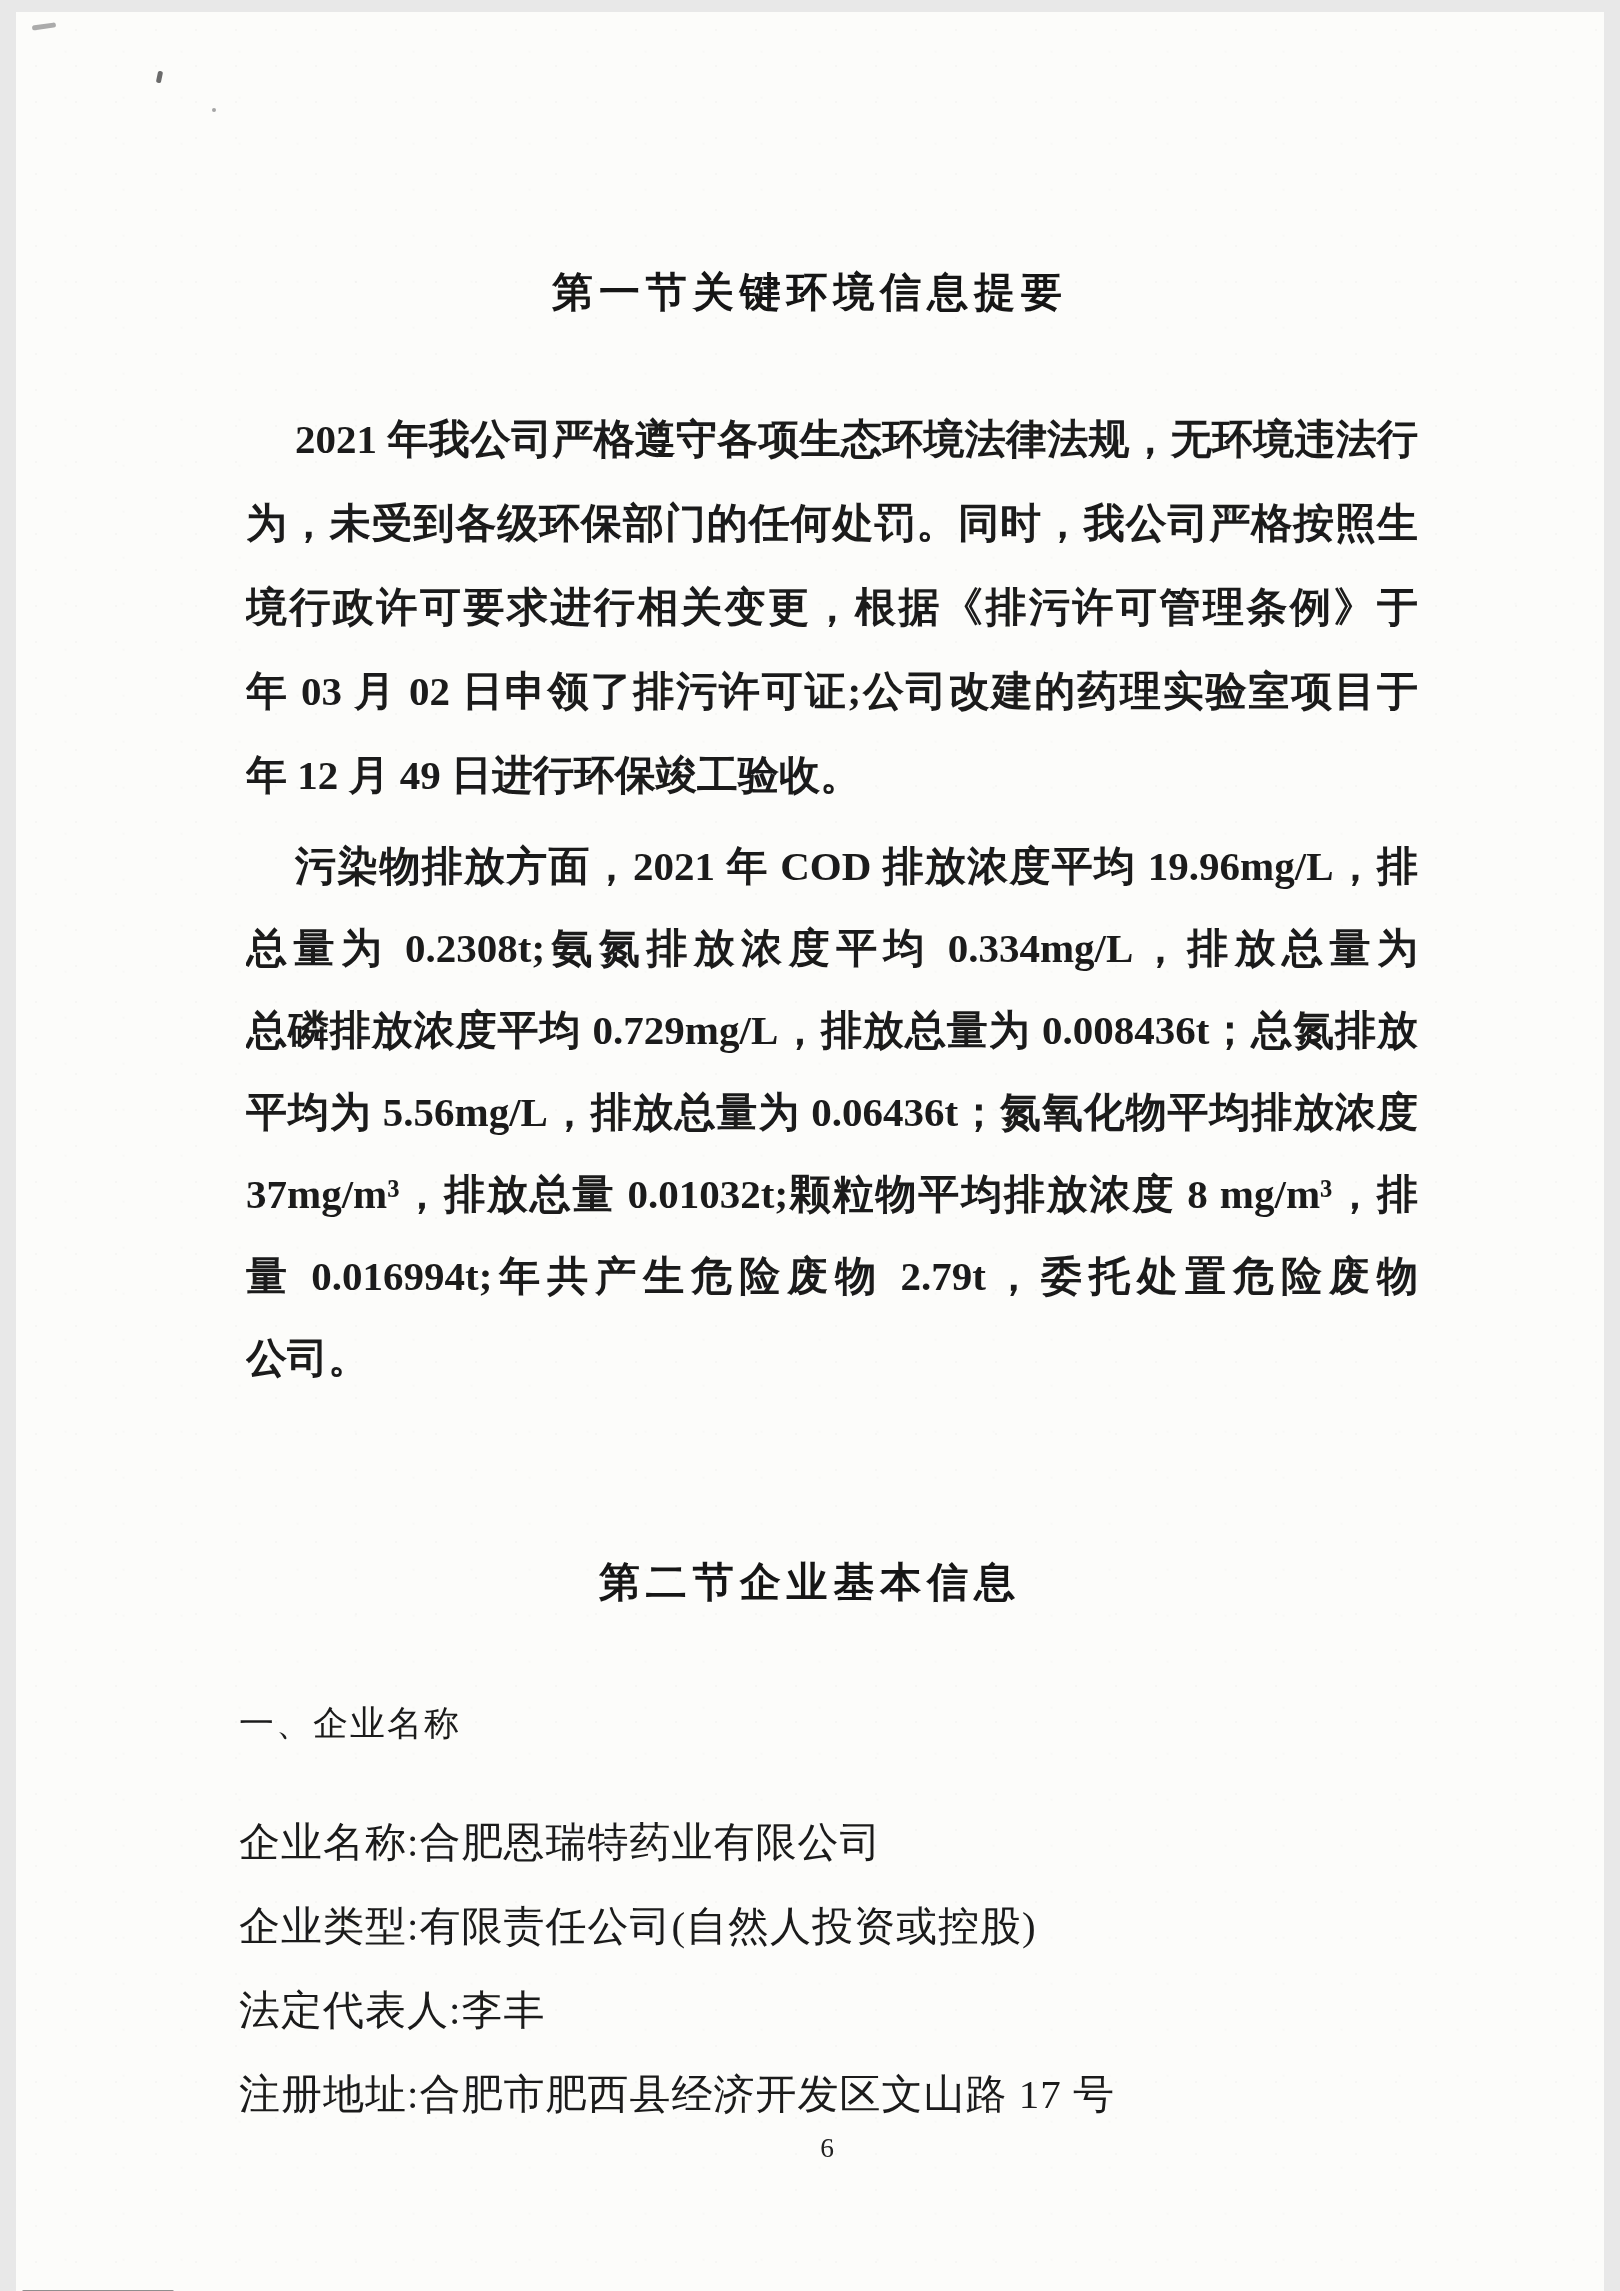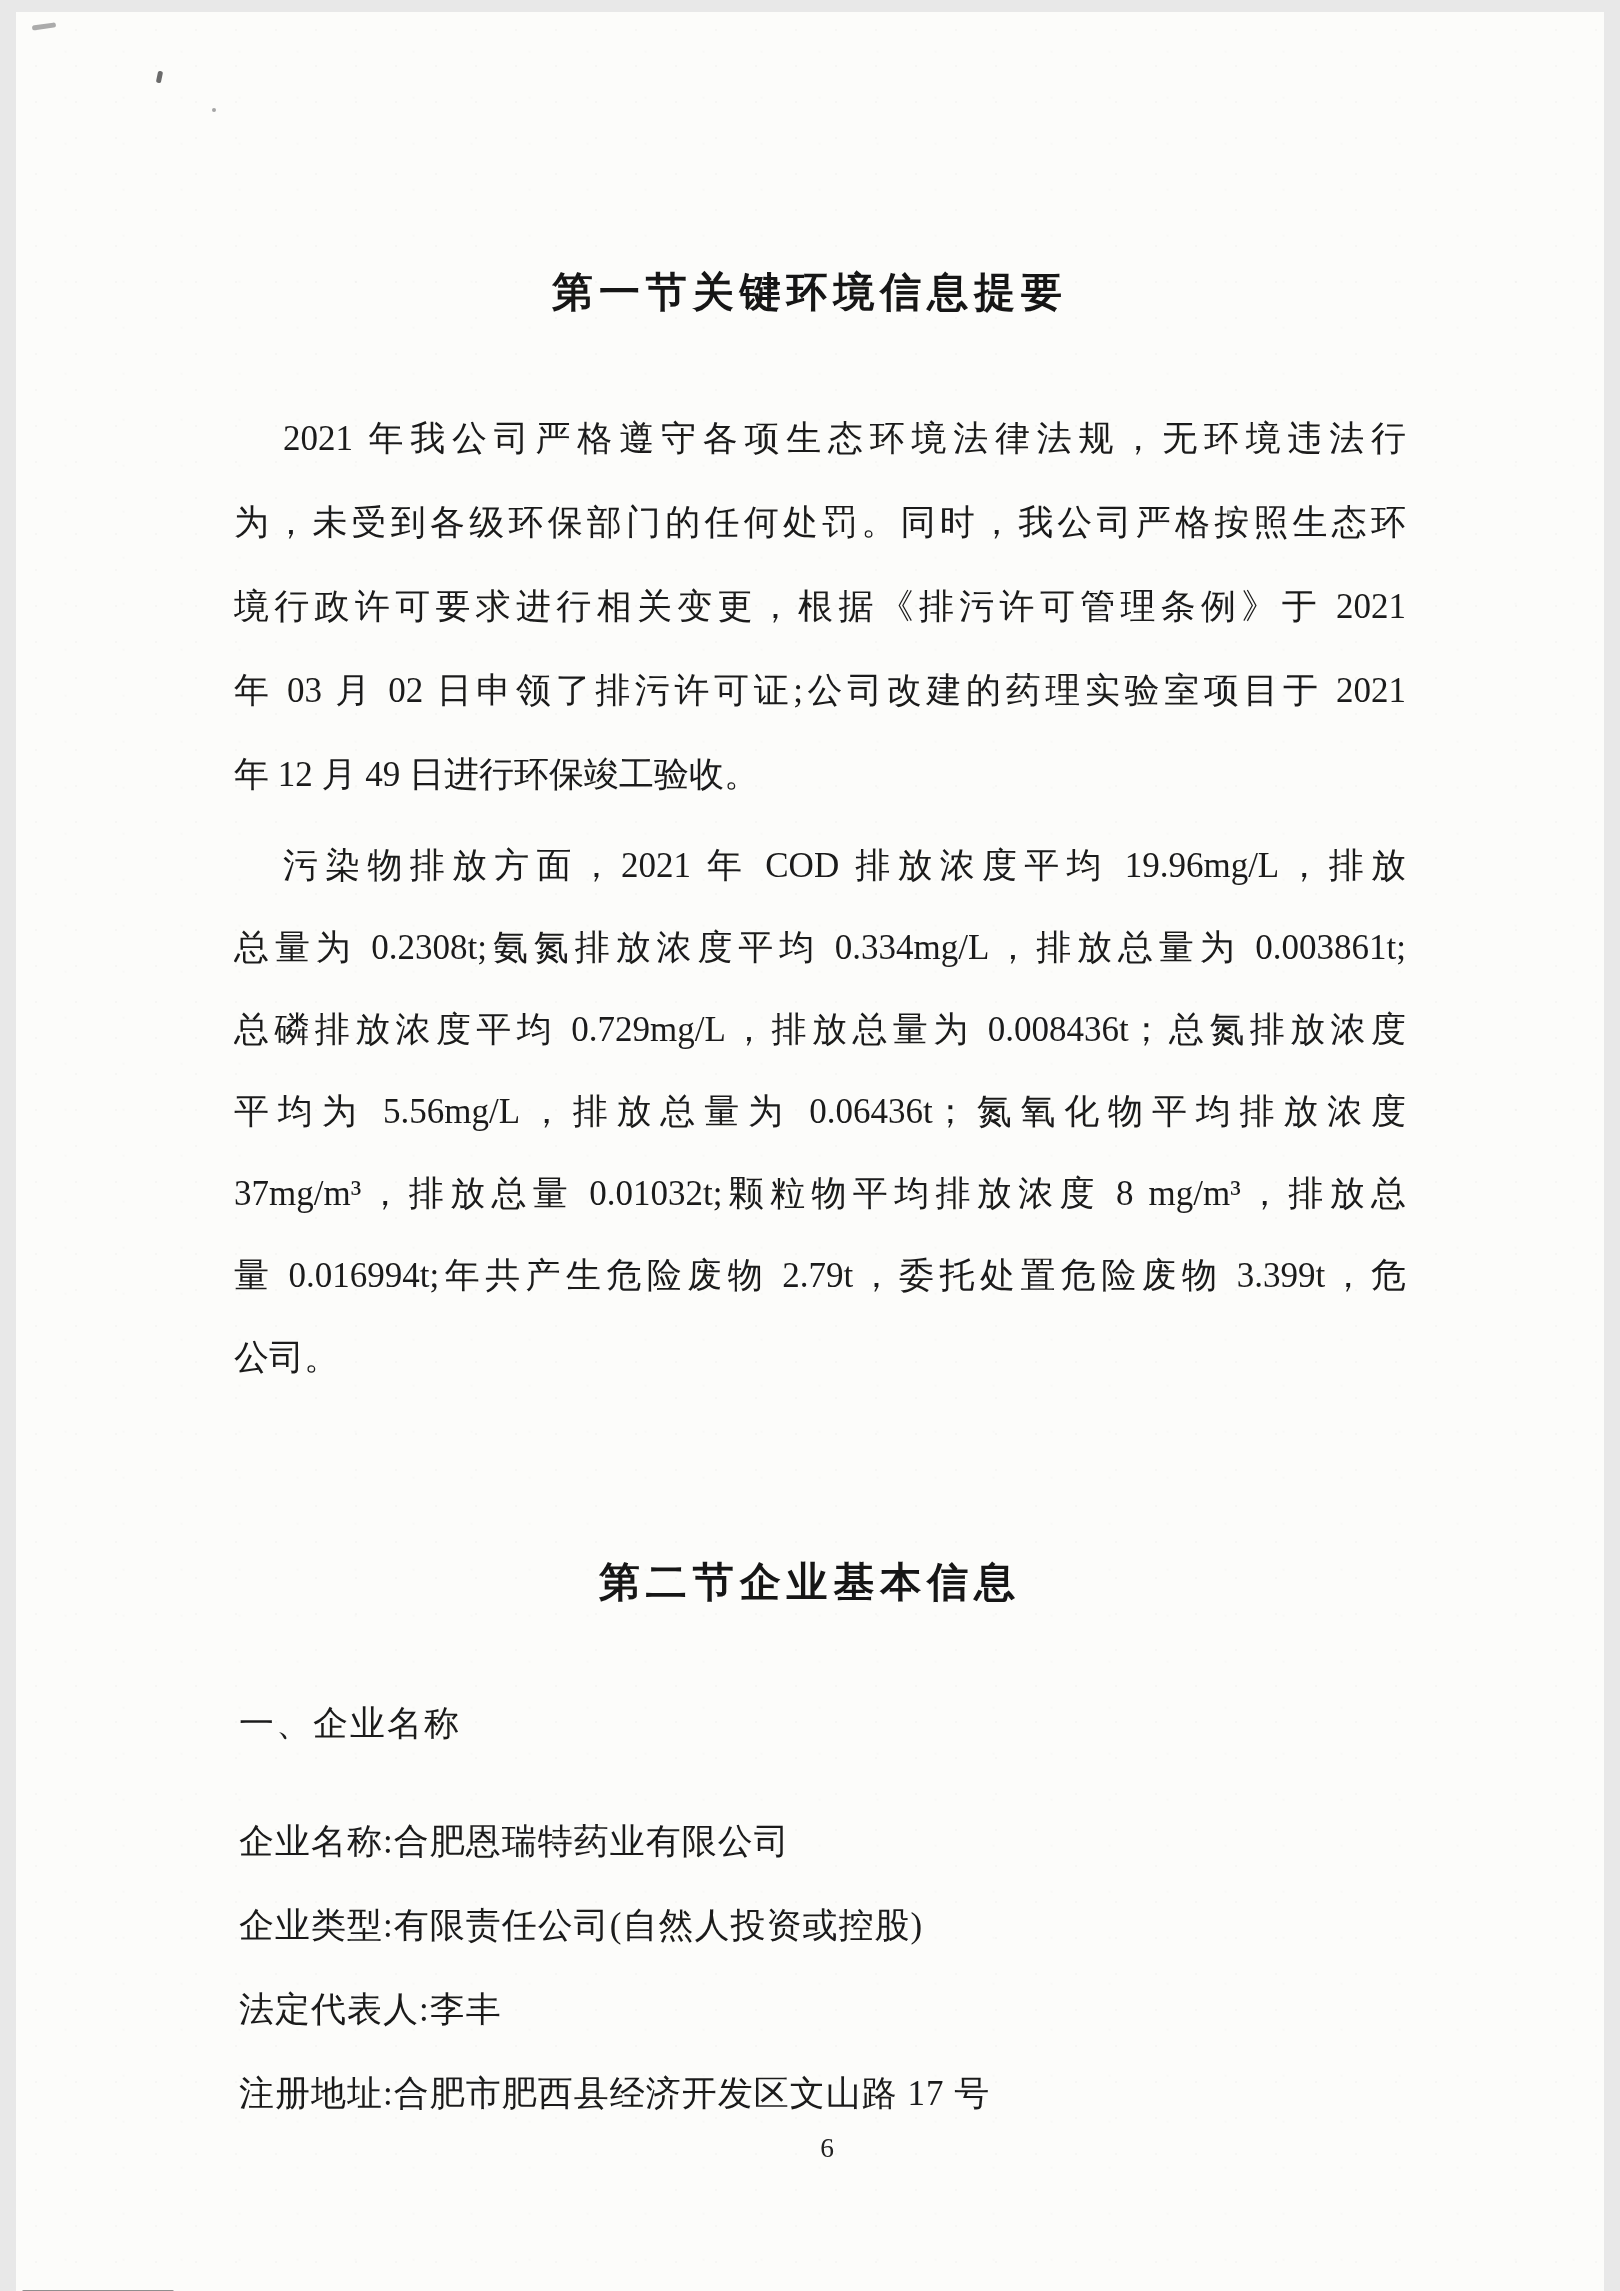--- a/index.html
+++ b/index.html
@@ -32,23 +32,24 @@
     letter-spacing: 5.9px;
     line-height: 59px;
     color: #161616;
   }
   .t1 { top: 251px; }
   .t2 { top: 1541px; }
 
   
   .para {
     position: absolute;
-    left: 218px;
+    left: 230px;
     width: 1172px;
-    font-size: 35px;
+    font-size: 41px;
+    font-weight: bold;
   }
   .p1 { top: 385px; }
   .p2 { top: 813px; }
   .para .line {
     height: 84px;
     line-height: 84px;
     text-align: justify;
     text-align-last: justify;
     overflow: hidden;
     white-space: normal;
@@ -64,21 +65,21 @@
     font-size: 35px;
     line-height: 55px;
     letter-spacing: 2px;
   }
 
   .info {
     position: absolute;
     left: 223px;
     top: 1788px;
     width: 1172px;
-    font-size: 35px;
+    font-size: 41px;
   }
   .info-line { height: 84px; line-height: 84px; letter-spacing: 1px; }
 
   .page-number {
     position: absolute;
     top: 2117px;
     left: 225px;
     width: 1172px;
     text-align: center;
     font-size: 27.4px;

